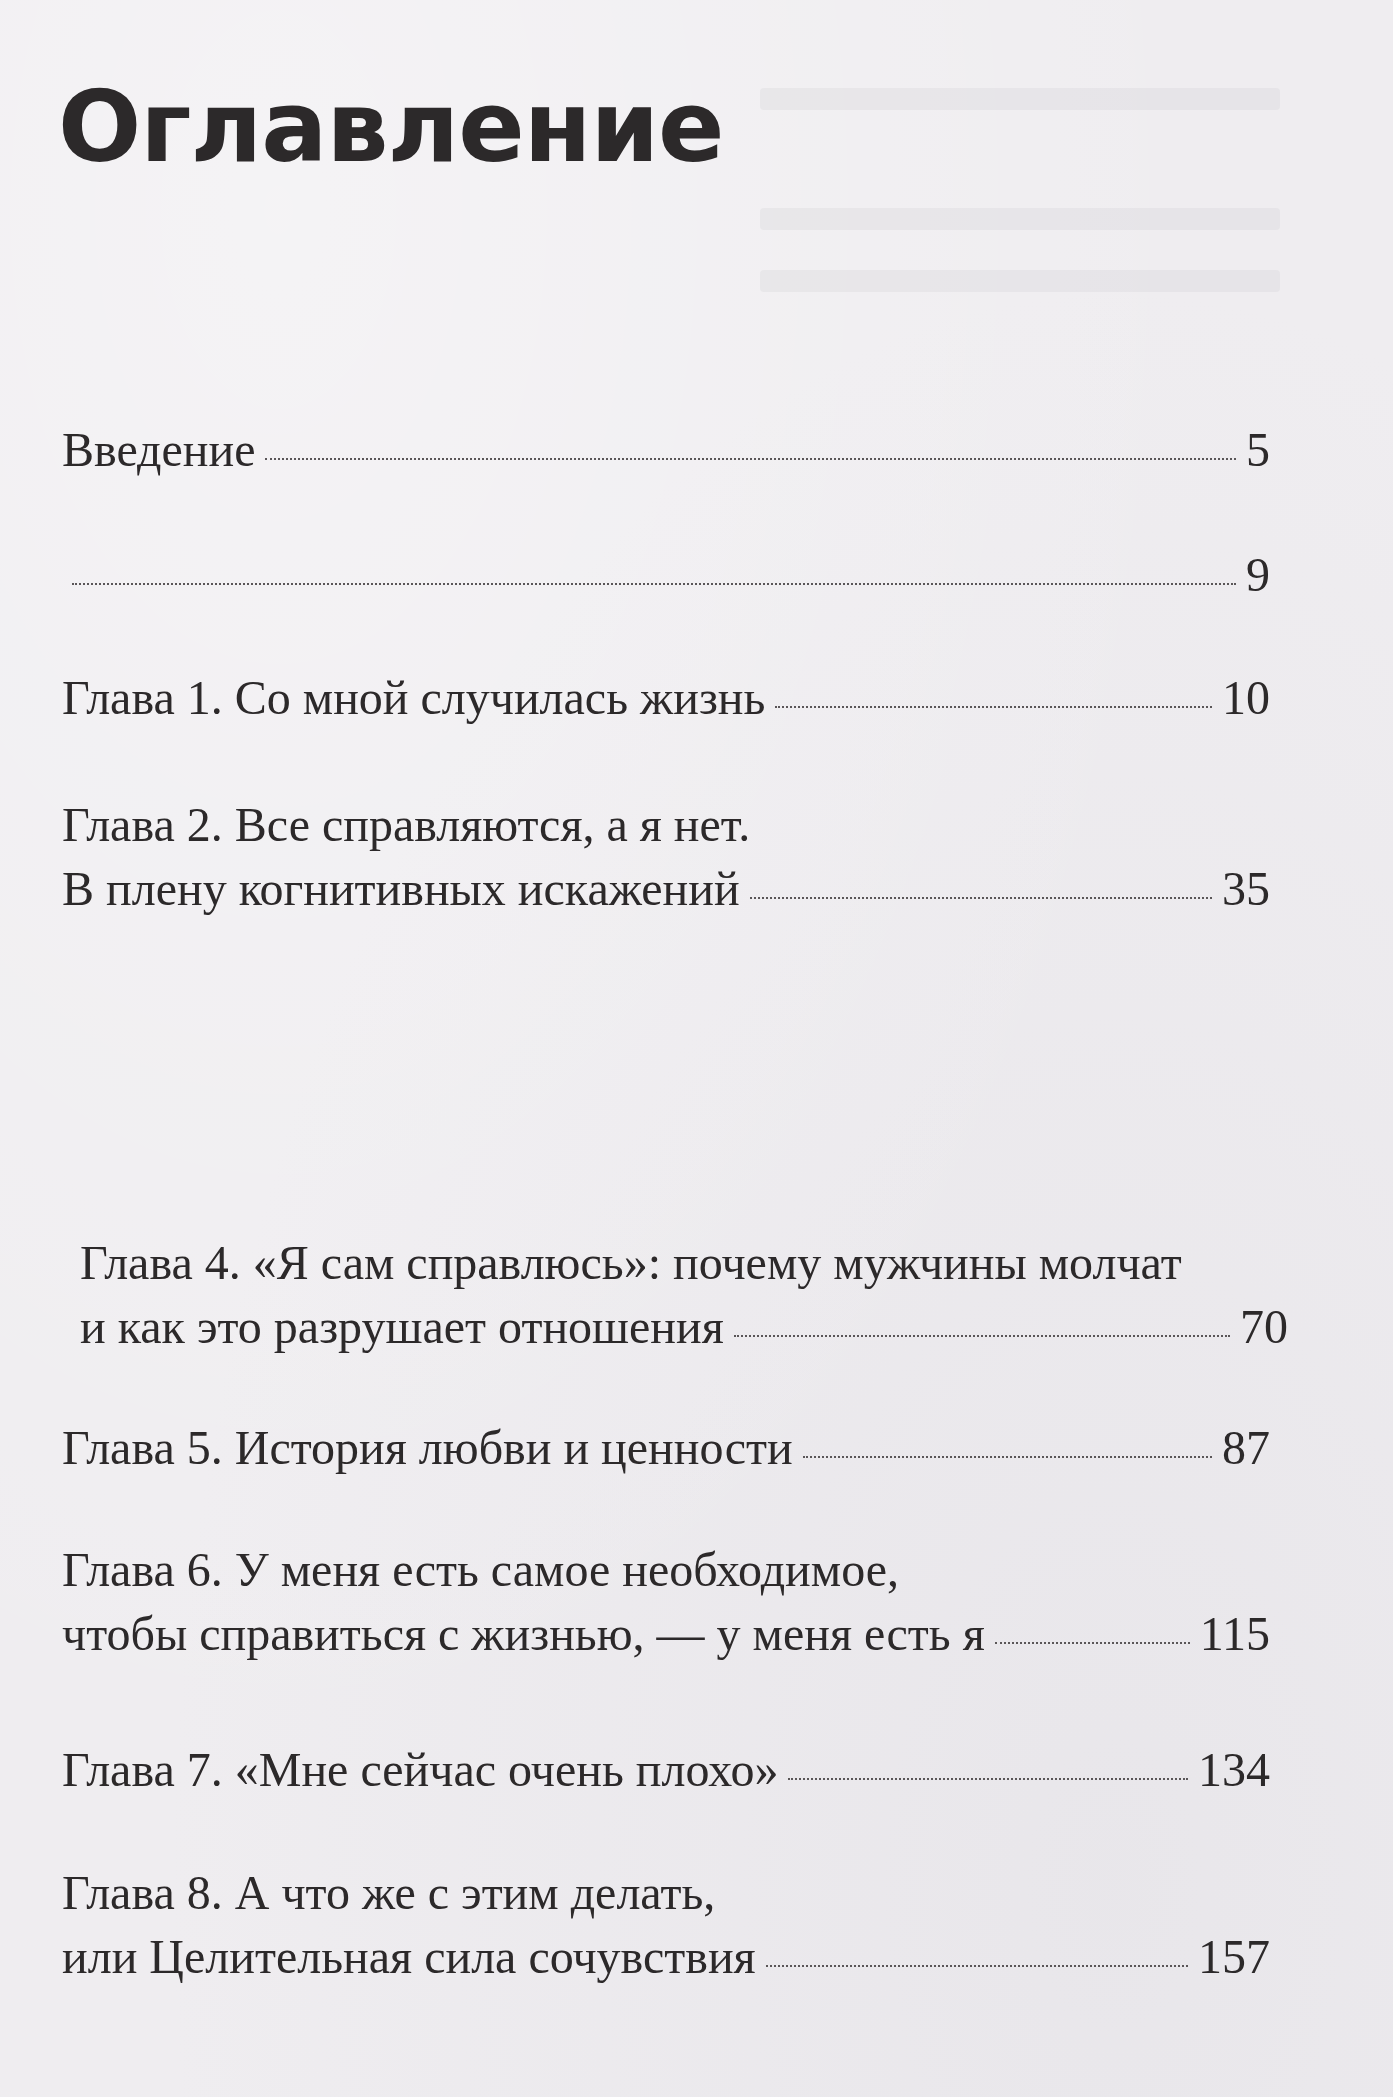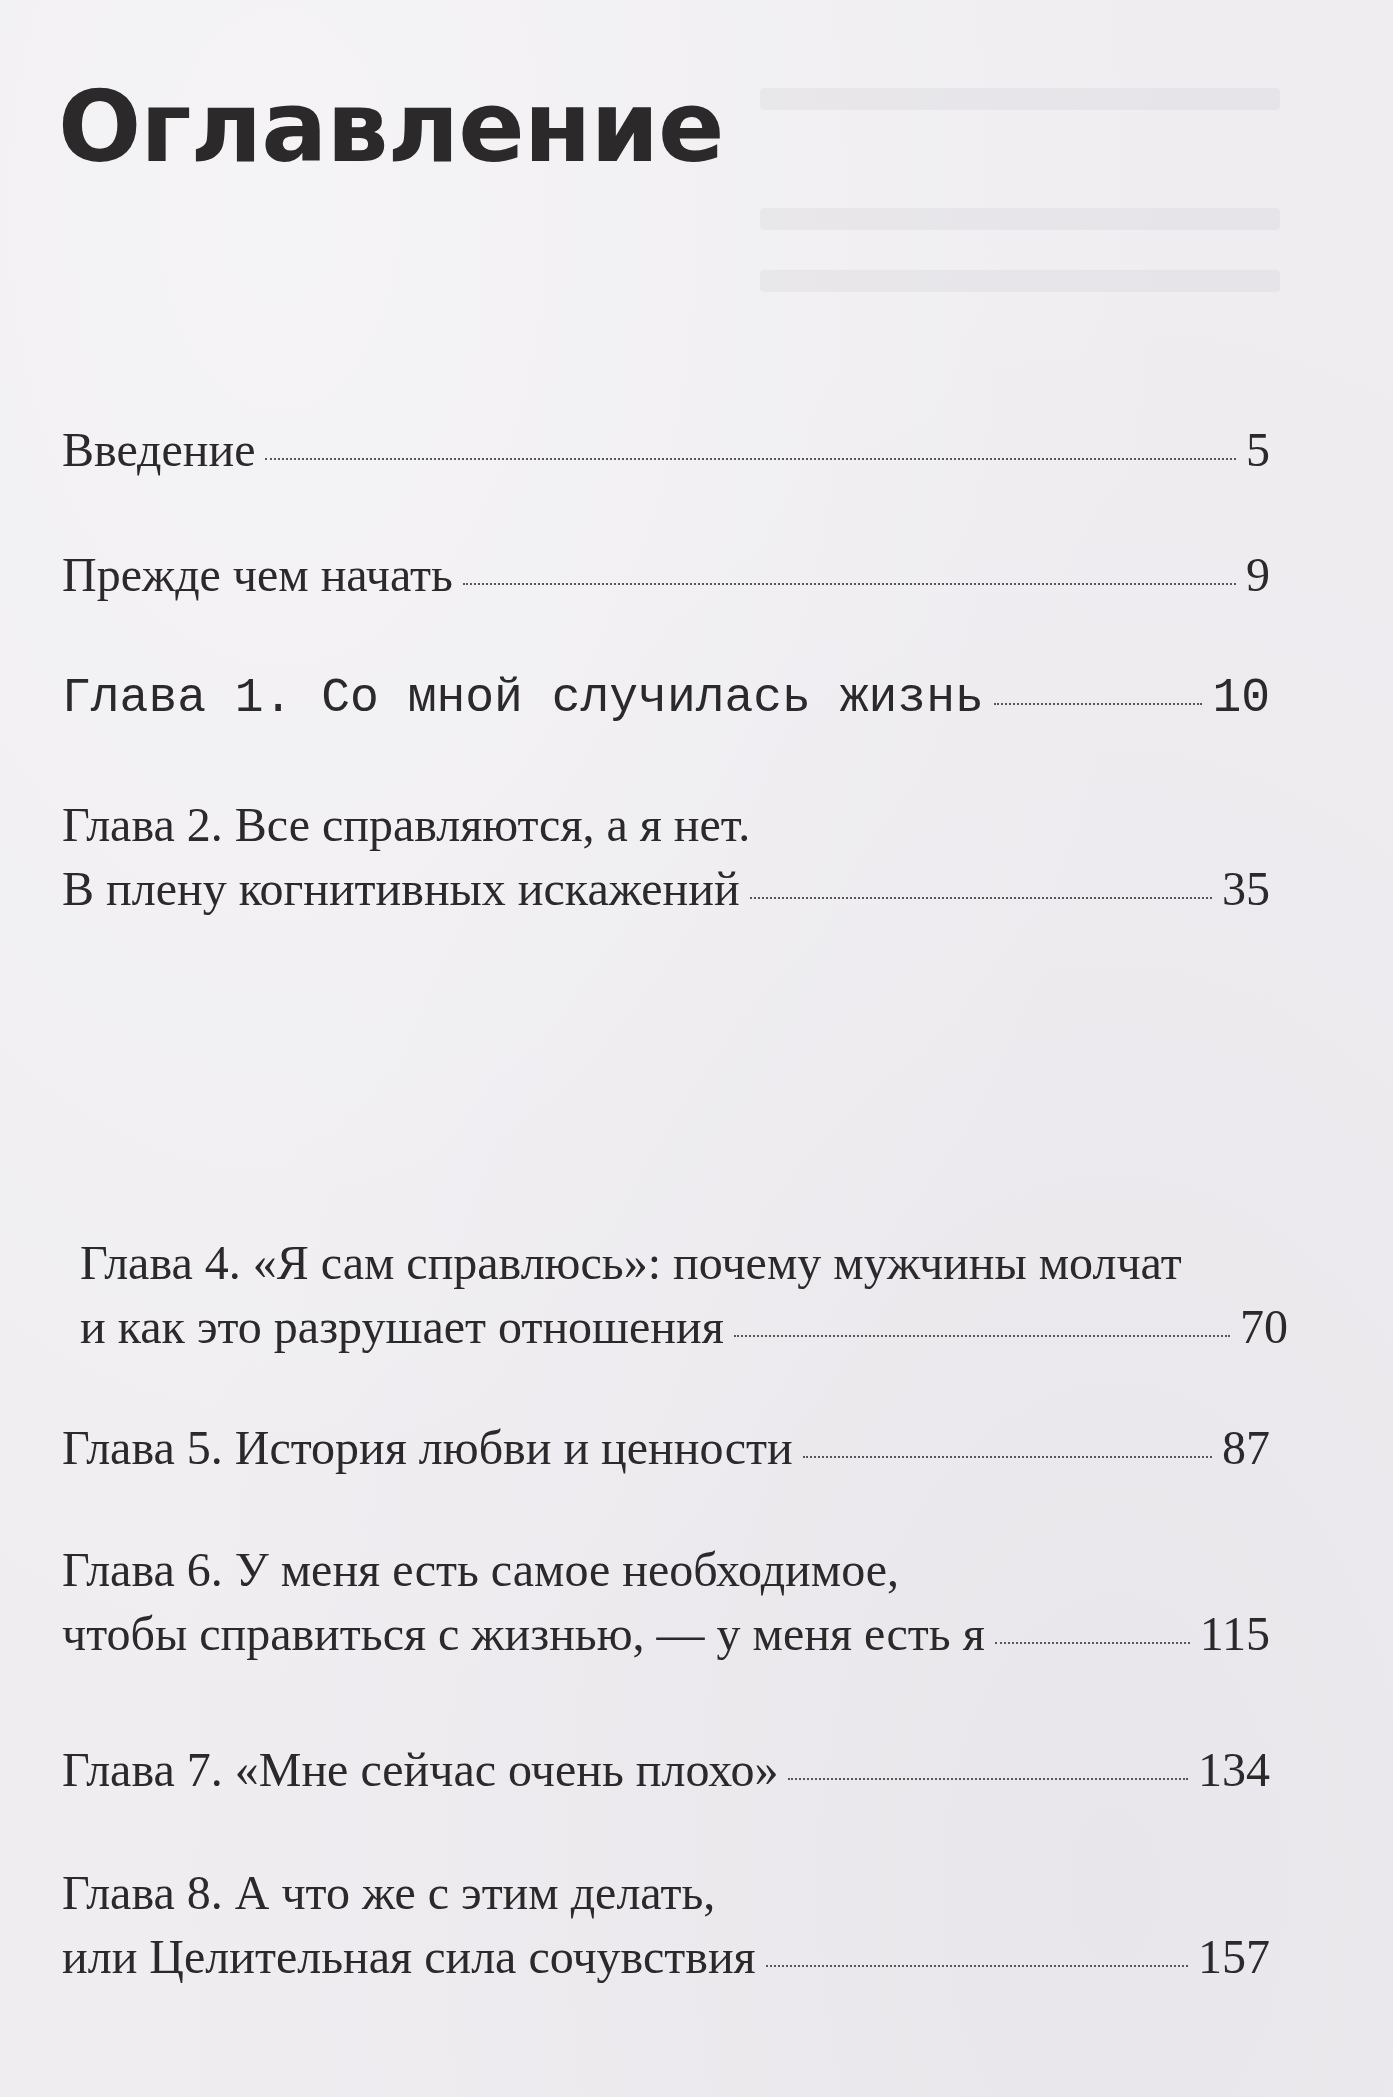--- a/index.html
+++ b/index.html
@@ -78,27 +78,26 @@
   <div class="entry" style="top:418px;">
     <div class="line">
       <span class="text">Введение</span>
       <span class="leader"></span>
       <span class="page-num">5</span>
     </div>
   </div>
 
   <div class="entry" style="top:543px;">
     <div class="line">
-      <span class="text">Прежде чем начать</span>
       <span class="leader"></span>
       <span class="page-num">9</span>
     </div>
   </div>
 
-  <div class="entry" style="top:666px;font-family:Liberation Mono, monospace;">
+  <div class="entry" style="top:666px;">
     <div class="line">
       <span class="text">Глава 1. Со мной случилась жизнь</span>
       <span class="leader"></span>
       <span class="page-num">10</span>
     </div>
   </div>
 
   <div class="entry" style="top:793px;">
     <div class="line">
       <span class="text">Глава 2. Все справляются, а я нет.</span>

